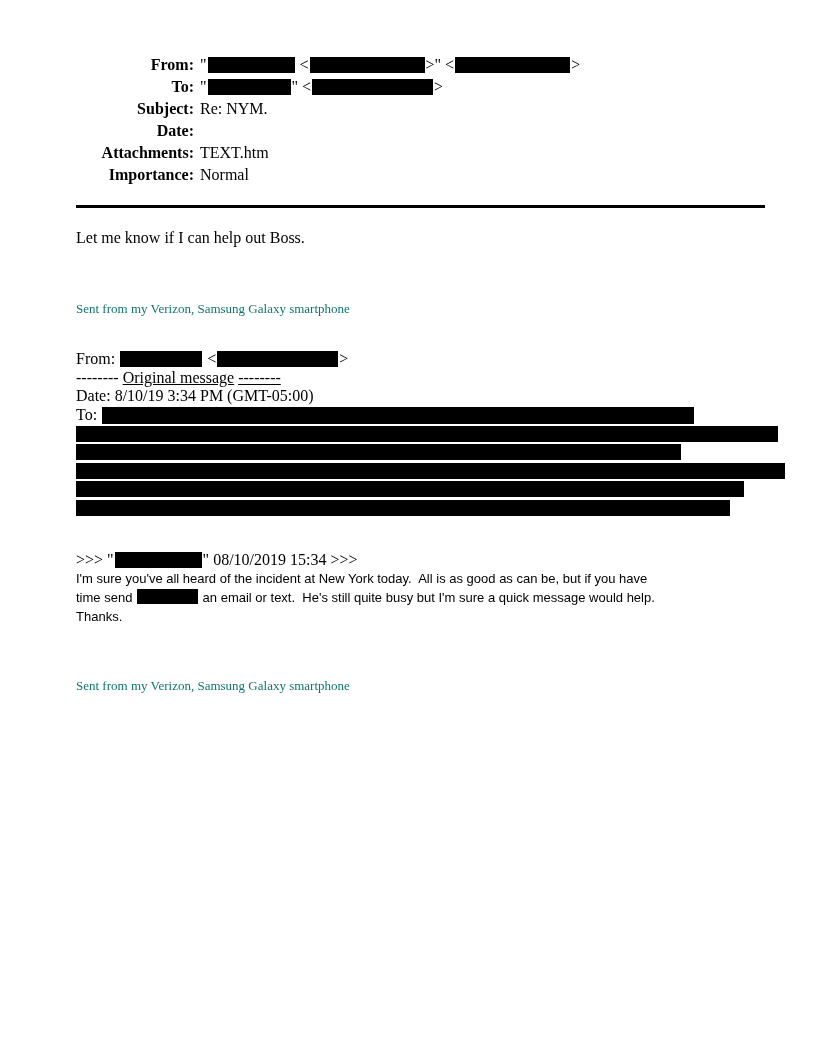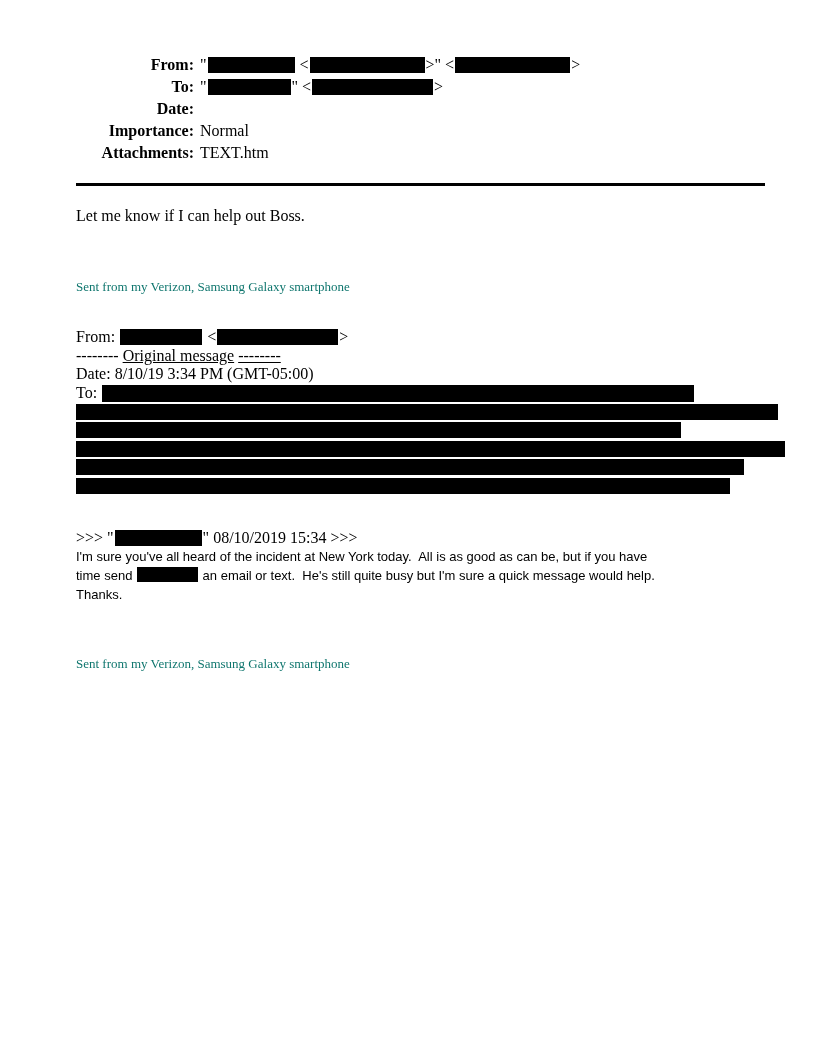--- a/index.html
+++ b/index.html
@@ -58,33 +58,37 @@
     <div class="hdr-row">
       <span class="hdr-label">From:</span>
       <span class="hdr-value"><span>"</span><span class="bar" style="width:87px"></span><span> &lt;</span><span class="bar" style="width:115px"></span><span>&gt;" &lt;</span><span class="bar" style="width:115px"></span><span>&gt;</span></span>
     </div>
 
     <div class="hdr-row">
       <span class="hdr-label">To:</span>
       <span class="hdr-value"><span>"</span><span class="bar" style="width:83px"></span><span>" &lt;</span><span class="bar" style="width:121px"></span><span>&gt;</span></span>
     </div>
 
+    <div class="hdr-row">
+      <span class="hdr-label">Subject:</span>
+      <span class="hdr-value">Re: NYM.</span>
+    </div>
 
     <div class="hdr-row">
       <span class="hdr-label">Date:</span>
     </div>
 
     <div class="hdr-row">
-      <span class="hdr-label">Importance:</span>
-      <span class="hdr-value">Normal</span>
+      <span class="hdr-label">Attachments:</span>
+      <span class="hdr-value">TEXT.htm</span>
     </div>
 
     <div class="hdr-row">
-      <span class="hdr-label">Attachments:</span>
-      <span class="hdr-value">TEXT.htm</span>
+      <span class="hdr-label">Importance:</span>
+      <span class="hdr-value">Normal</span>
     </div>
 
   </div>
 
   <hr class="sep">
 
   <p class="body-line">Let me know if I can help out Boss.</p>
 
   <p class="sig">Sent from my Verizon, Samsung Galaxy smartphone</p>
 

